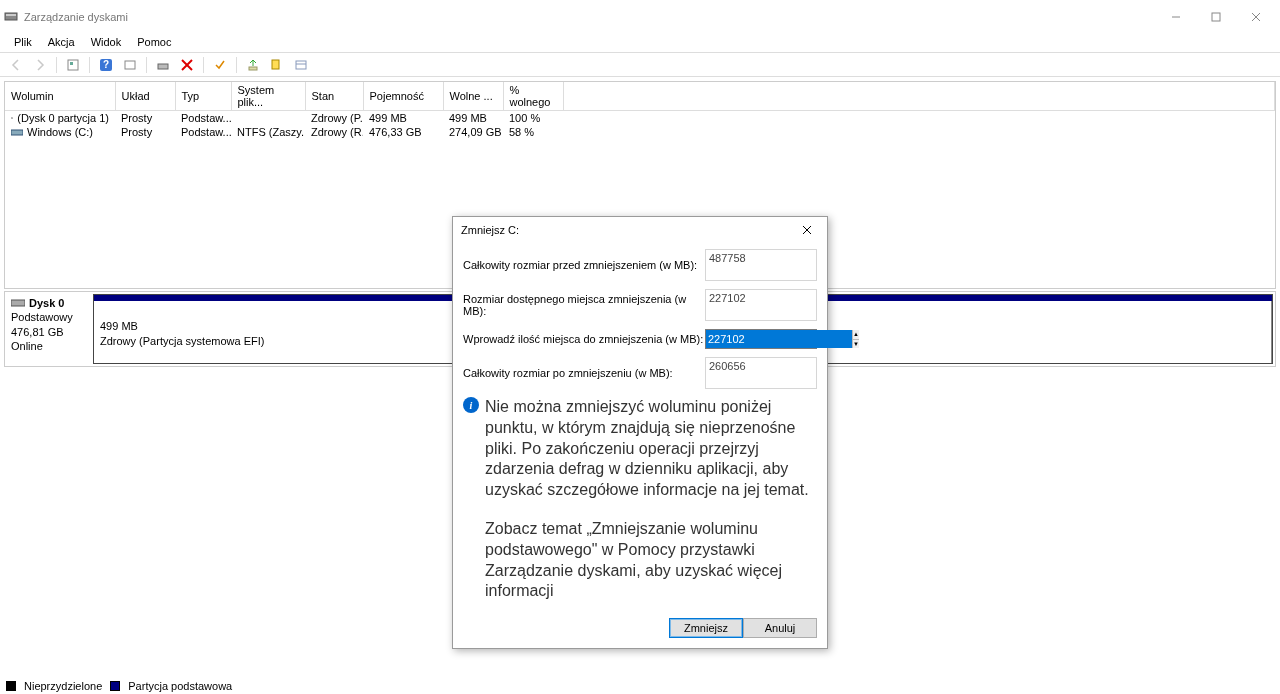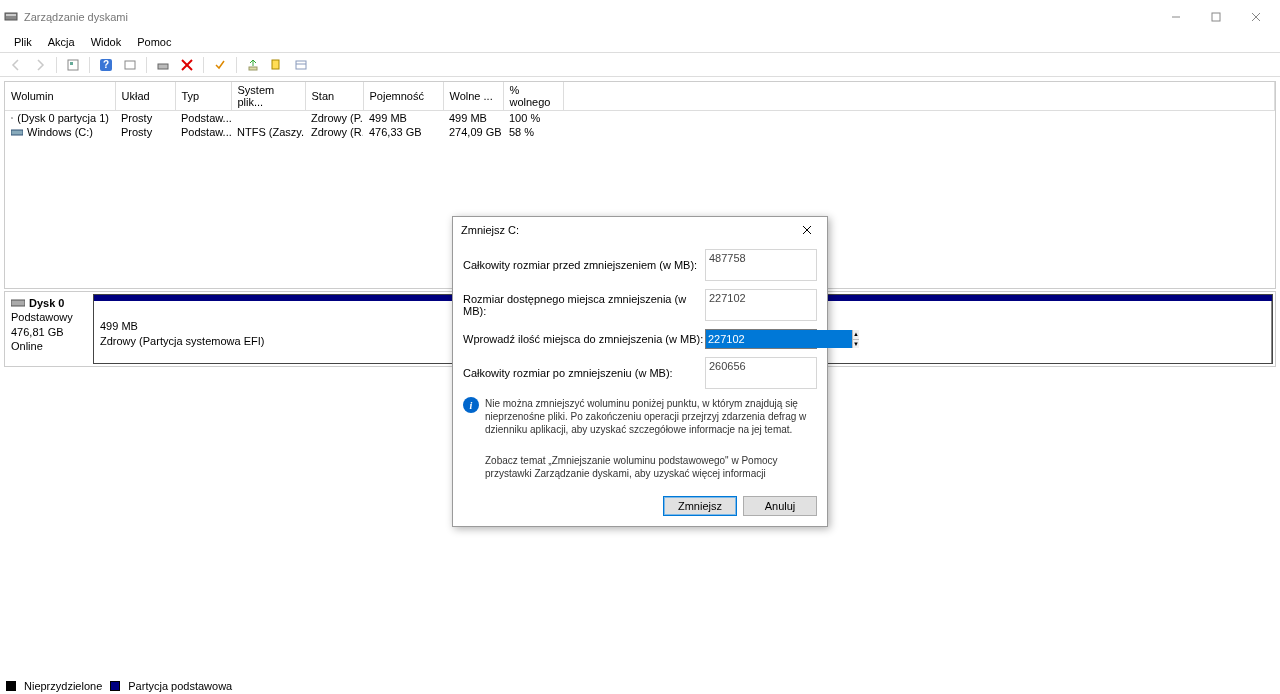--- a/index.html
+++ b/index.html
@@ -52,23 +52,23 @@
 .row .val { width: 112px; height: 32px; border: 1px solid #d6d6d6; background: #fff; padding: 2px 3px; color: #555; }
 .row .val.ro { background: #fff; color: #444; }
 .spin-wrap { width: 112px; height: 20px; border: 1px solid #7a7a7a; display: flex; }
 .spin-wrap input { flex: 1; border: none; padding: 1px 2px; background: #0078d7; color: #fff; font-size: 11px; outline: none; }
 .spin-btns { width: 12px; display: flex; flex-direction: column; border-left: 1px solid #bbb; }
 .spin-btns div { flex: 1; display: flex; align-items: center; justify-content: center; font-size: 6px; background: #f0f0f0; }
 .spin-btns div:first-child { border-bottom: 1px solid #bbb; }
 
 .info-row { display: flex; gap: 6px; margin-top: 6px; }
 .info-row .ico { width: 16px; height: 16px; border-radius: 50%; background: #0066cc; color: #fff; font-weight: bold; font-size: 10px; display: flex; align-items: center; justify-content: center; flex-shrink: 0; font-family: Georgia, serif; font-style: italic; }
-.info-row .txt { font-size: 10px; line-height: 1.3; color: #333; }
-
-.dlg-buttons { display: flex; justify-content: flex-end; gap: 6px; padding: 6px 10px 10px; }
+.info-row .txt { font-size: 16px; line-height: 1.3; color: #333; }
+
+.dlg-buttons { display: flex; justify-content: flex-end; padding: 6px 10px 10px; }
 .dlg-buttons button { width: 74px; height: 20px; background: #e1e1e1; border: 1px solid #adadad; font-size: 11px; }
 .dlg-buttons button.primary { border: 1px solid #0078d7; box-shadow: inset 0 0 0 1px #7db9e8; }
 </style>
 </head>
 <body>
 
 <div class="titlebar">
   <span class="icon">
     <svg viewBox="0 0 14 14">
         <rect x="1" y="3" width="12" height="7" fill="#888" stroke="#555"></rect>

